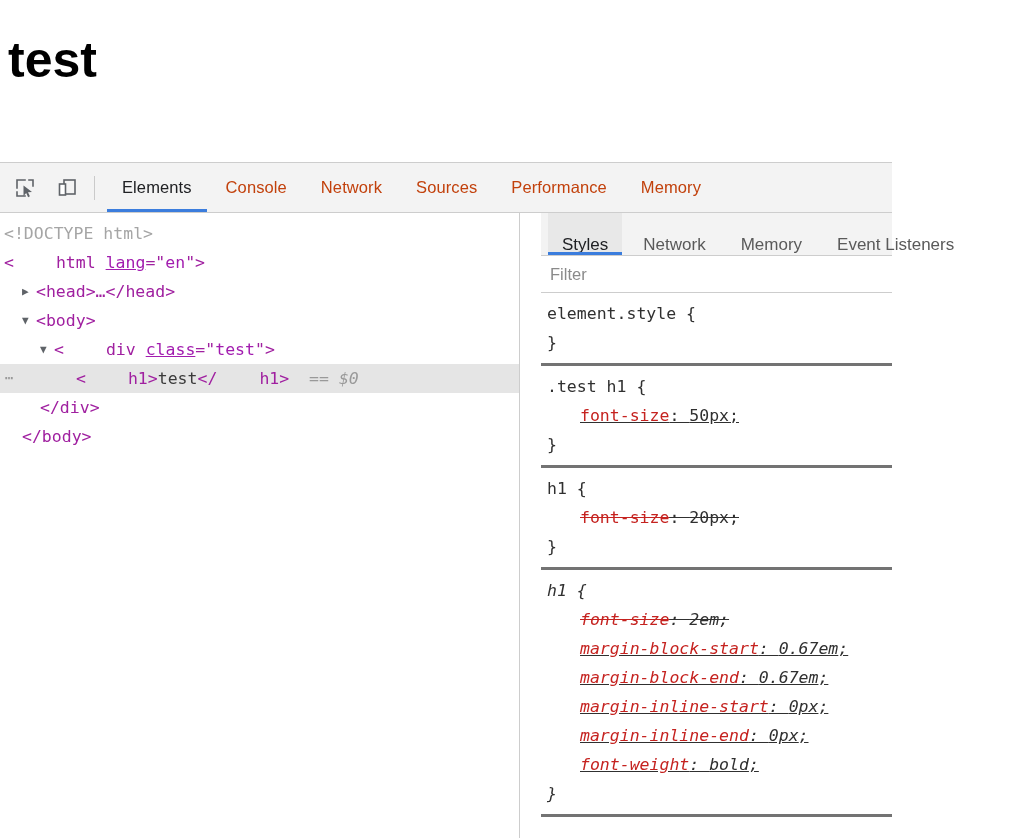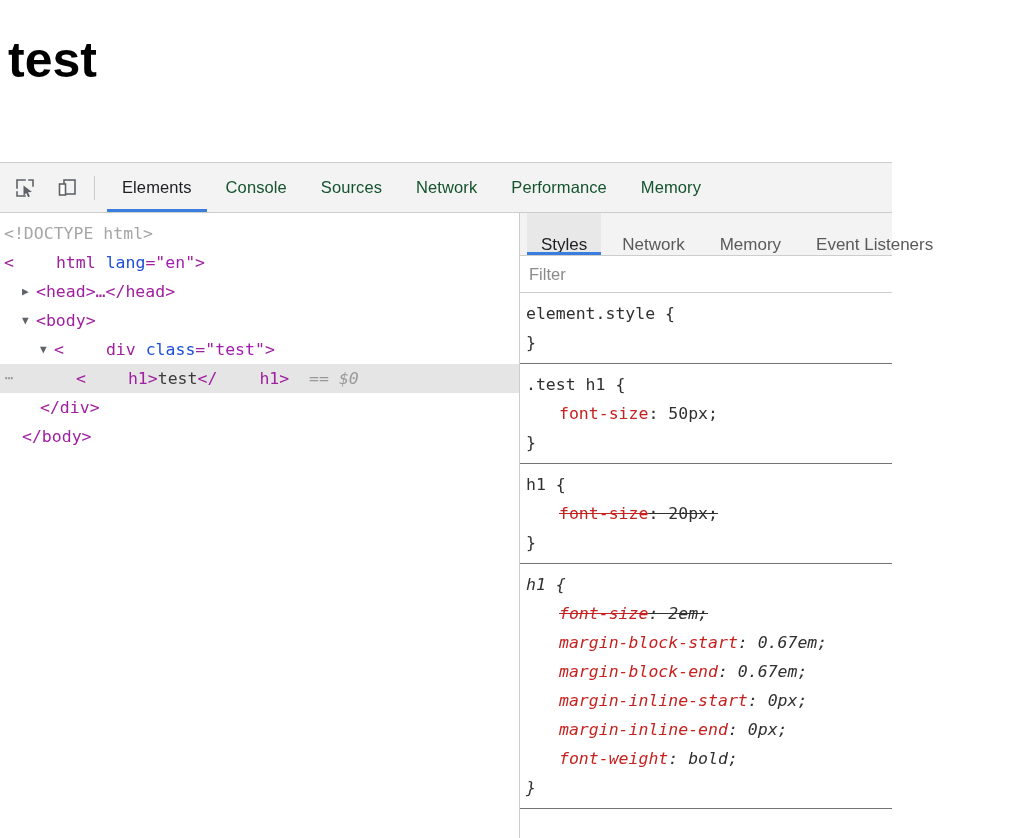--- a/index.html
+++ b/index.html
@@ -82,21 +82,21 @@
   #dt-tabs {
     display: flex;
     align-items: stretch;
     flex: 1;
   }
   .dt-tab {
     display: flex;
     align-items: center;
     padding: 0 17px;
     font-size: 16.5px;
-    color: #14532d;
+    color: #c2410c;
     cursor: pointer;
     position: relative;
     white-space: nowrap;
     letter-spacing: .1px;
   }
   .dt-tab.active {
     color: #202124;
   }
   .dt-tab.active::after {
     content: "";
@@ -104,20 +104,21 @@
     left: 2px; right: 2px; bottom: 0;
     height: 3px;
     background: #3b7ddd;
   }
 
   
   #dt-body {
     flex: 1;
     display: flex;
     min-height: 0;
+    gap: 21px;
   }
 
   
   #dom-panel {
     width: 520px;
     min-width: 520px;
     background: #ffffff;
     border-right: 1px solid #cdcdcd;
     box-sizing: border-box;
     overflow: hidden;
@@ -153,21 +154,21 @@
   .twisty {
     display: inline-block;
     width: 14px;
     color: #5f6368;
     font-size: 11px;
     line-height: 29px;
   }
   .doctype { color: #a5a5a5; }
   .tagname { color: #a020a0; margin-left: 42px; }
   .punct   { color: #a020a0; }
-  .attrname { color: #1d4ed8; }
+  .attrname { color: #a21caf; text-decoration: underline; }
   .attrval  { color: #a21caf; }
   .textnode { color: #3b3b3b; }
   .dollar0 { color: #999; font-style: italic; }
   .eqeq { color: #999; }
 
   
   #styles-panel {
     flex: 1;
     display: flex;
     flex-direction: column;
@@ -229,29 +230,30 @@
 
   #rules-list {
     flex: 1;
     overflow: hidden;
     background: #ffffff;
     font-family: "DejaVu Sans Mono", "Liberation Mono", monospace;
     font-size: 16.5px;
     line-height: 29px;
   }
   .rule-block {
-    border-bottom: 1px solid #737373;
+    border-bottom: 3px solid #737373;
     padding: 6px 0 6px 6px;
     color: #303030;
   }
   .rule-block.ua { font-style: italic; }
   .sel-line { color: #303030; white-space: pre; }
   .decl {
     white-space: pre;
     padding-left: 33px;
+    text-decoration: underline;
   }
   .prop { color: #c5221f; }
   .val  { color: #303030; }
   .strike { text-decoration: line-through; }
   .strike .prop, .strike .val { text-decoration: line-through; }
 </style>
 </head>
 <body>
 
 <div id="page-viewport">
@@ -277,24 +279,24 @@
     </div>
     <div class="tool-sep"></div>
     <div id="dt-tabs">
       <div class="dt-tab active">
         <span>Elements</span>
       </div>
       <div class="dt-tab">
         <span>Console</span>
       </div>
       <div class="dt-tab">
+        <span>Network</span>
+      </div>
+      <div class="dt-tab">
         <span>Sources</span>
-      </div>
-      <div class="dt-tab">
-        <span>Network</span>
       </div>
       <div class="dt-tab">
         <span>Performance</span>
       </div>
       <div class="dt-tab">
         <span>Memory</span>
       </div>
     </div>
   </div>
 

